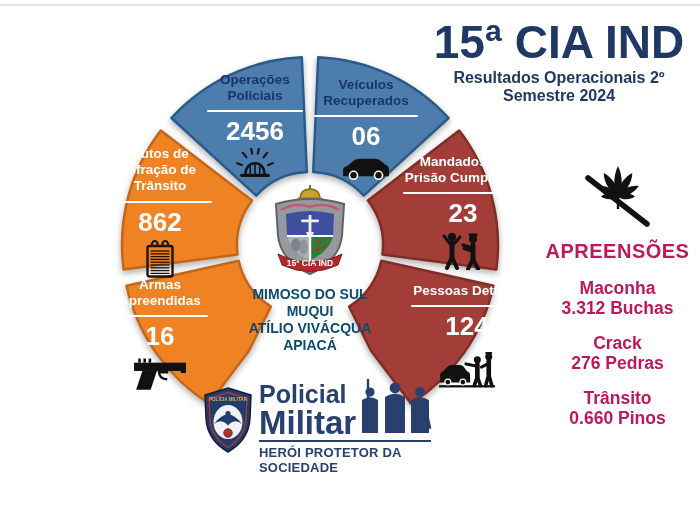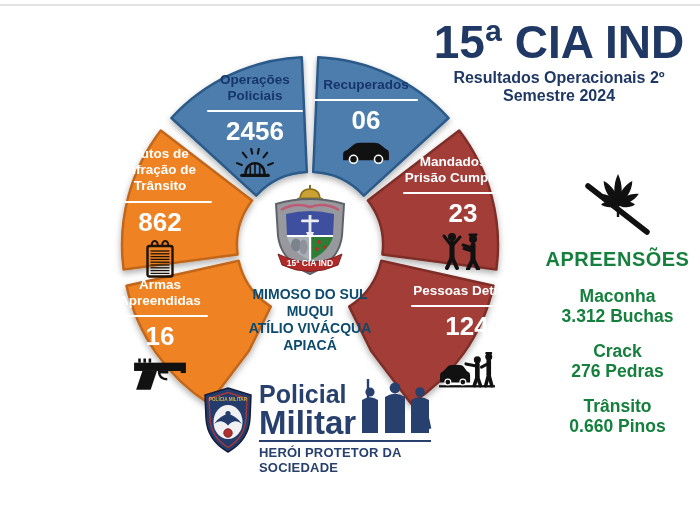--- a/index.html
+++ b/index.html
@@ -39,21 +39,21 @@
   .seg-armas{left:94px;top:277px;width:132px;}
   .seg-armas .seg-rule{width:96px;}
 
   
   .crest{position:absolute;left:266px;top:184px;width:88px;height:94px;}
   .cities{position:absolute;left:200px;top:286px;width:220px;text-align:center;
           font-weight:bold;font-size:14px;line-height:17px;color:#0c4a6e;}
   .cities span{display:block;}
 
   
-  .seizures{position:absolute;left:535px;top:172px;width:165px;text-align:center;color:#15803d;}
+  .seizures{position:absolute;left:535px;top:164px;width:165px;text-align:center;color:#be185d;}
   .seizures .leaf{display:block;margin:0 auto;}
   .seizures .heading{margin-top:10px;font-size:20px;font-weight:bold;letter-spacing:0.5px;}
   .seizures .item{margin-top:15px;font-size:17.5px;font-weight:bold;line-height:20px;}
   .seizures .item span{display:block;}
 
   
   .badge{position:absolute;left:202px;top:386px;}
   .brand{position:absolute;left:259px;top:381px;color:#27406e;}
   .brand .l1{font-size:25px;line-height:26px;font-weight:bold;}
   .brand .l2{font-size:33px;line-height:31px;font-weight:bold;}
@@ -107,20 +107,21 @@
         <line x1="9" y1="5" x2="13" y2="10" stroke-width="2.2"></line>
         <line x1="35" y1="5" x2="31" y2="10" stroke-width="2.2"></line>
         <line x1="18" y1="1" x2="19" y2="6" stroke-width="2.2"></line>
         <line x1="26" y1="1" x2="25" y2="6" stroke-width="2.2"></line>
       </g>
     </svg>
   </div>
 
   <div class="seg seg-veiculos">
     <div class="seg-label navy-label">
+      <span>Veículos</span>
       <span>Recuperados</span>
     </div>
     <div class="seg-rule"></div>
     <div class="seg-value">06</div>
     <svg width="50" height="24" viewBox="0 0 48 22" style="margin-top:5px;">
       <path fill="#111" d="M2 19 L2 13 Q2 10 6 9 L12 4 Q14 2 18 2 L32 2 Q36 2 38 4 L43 8 Q46 9 46 12 L46 19 Z"></path>
       <circle cx="12" cy="18" r="4.6" fill="#fff"></circle>
         <circle cx="36" cy="18" r="4.6" fill="#fff"></circle>
       <circle cx="12" cy="18" r="3.1" fill="#111"></circle>
         <circle cx="36" cy="18" r="3.1" fill="#111"></circle>

